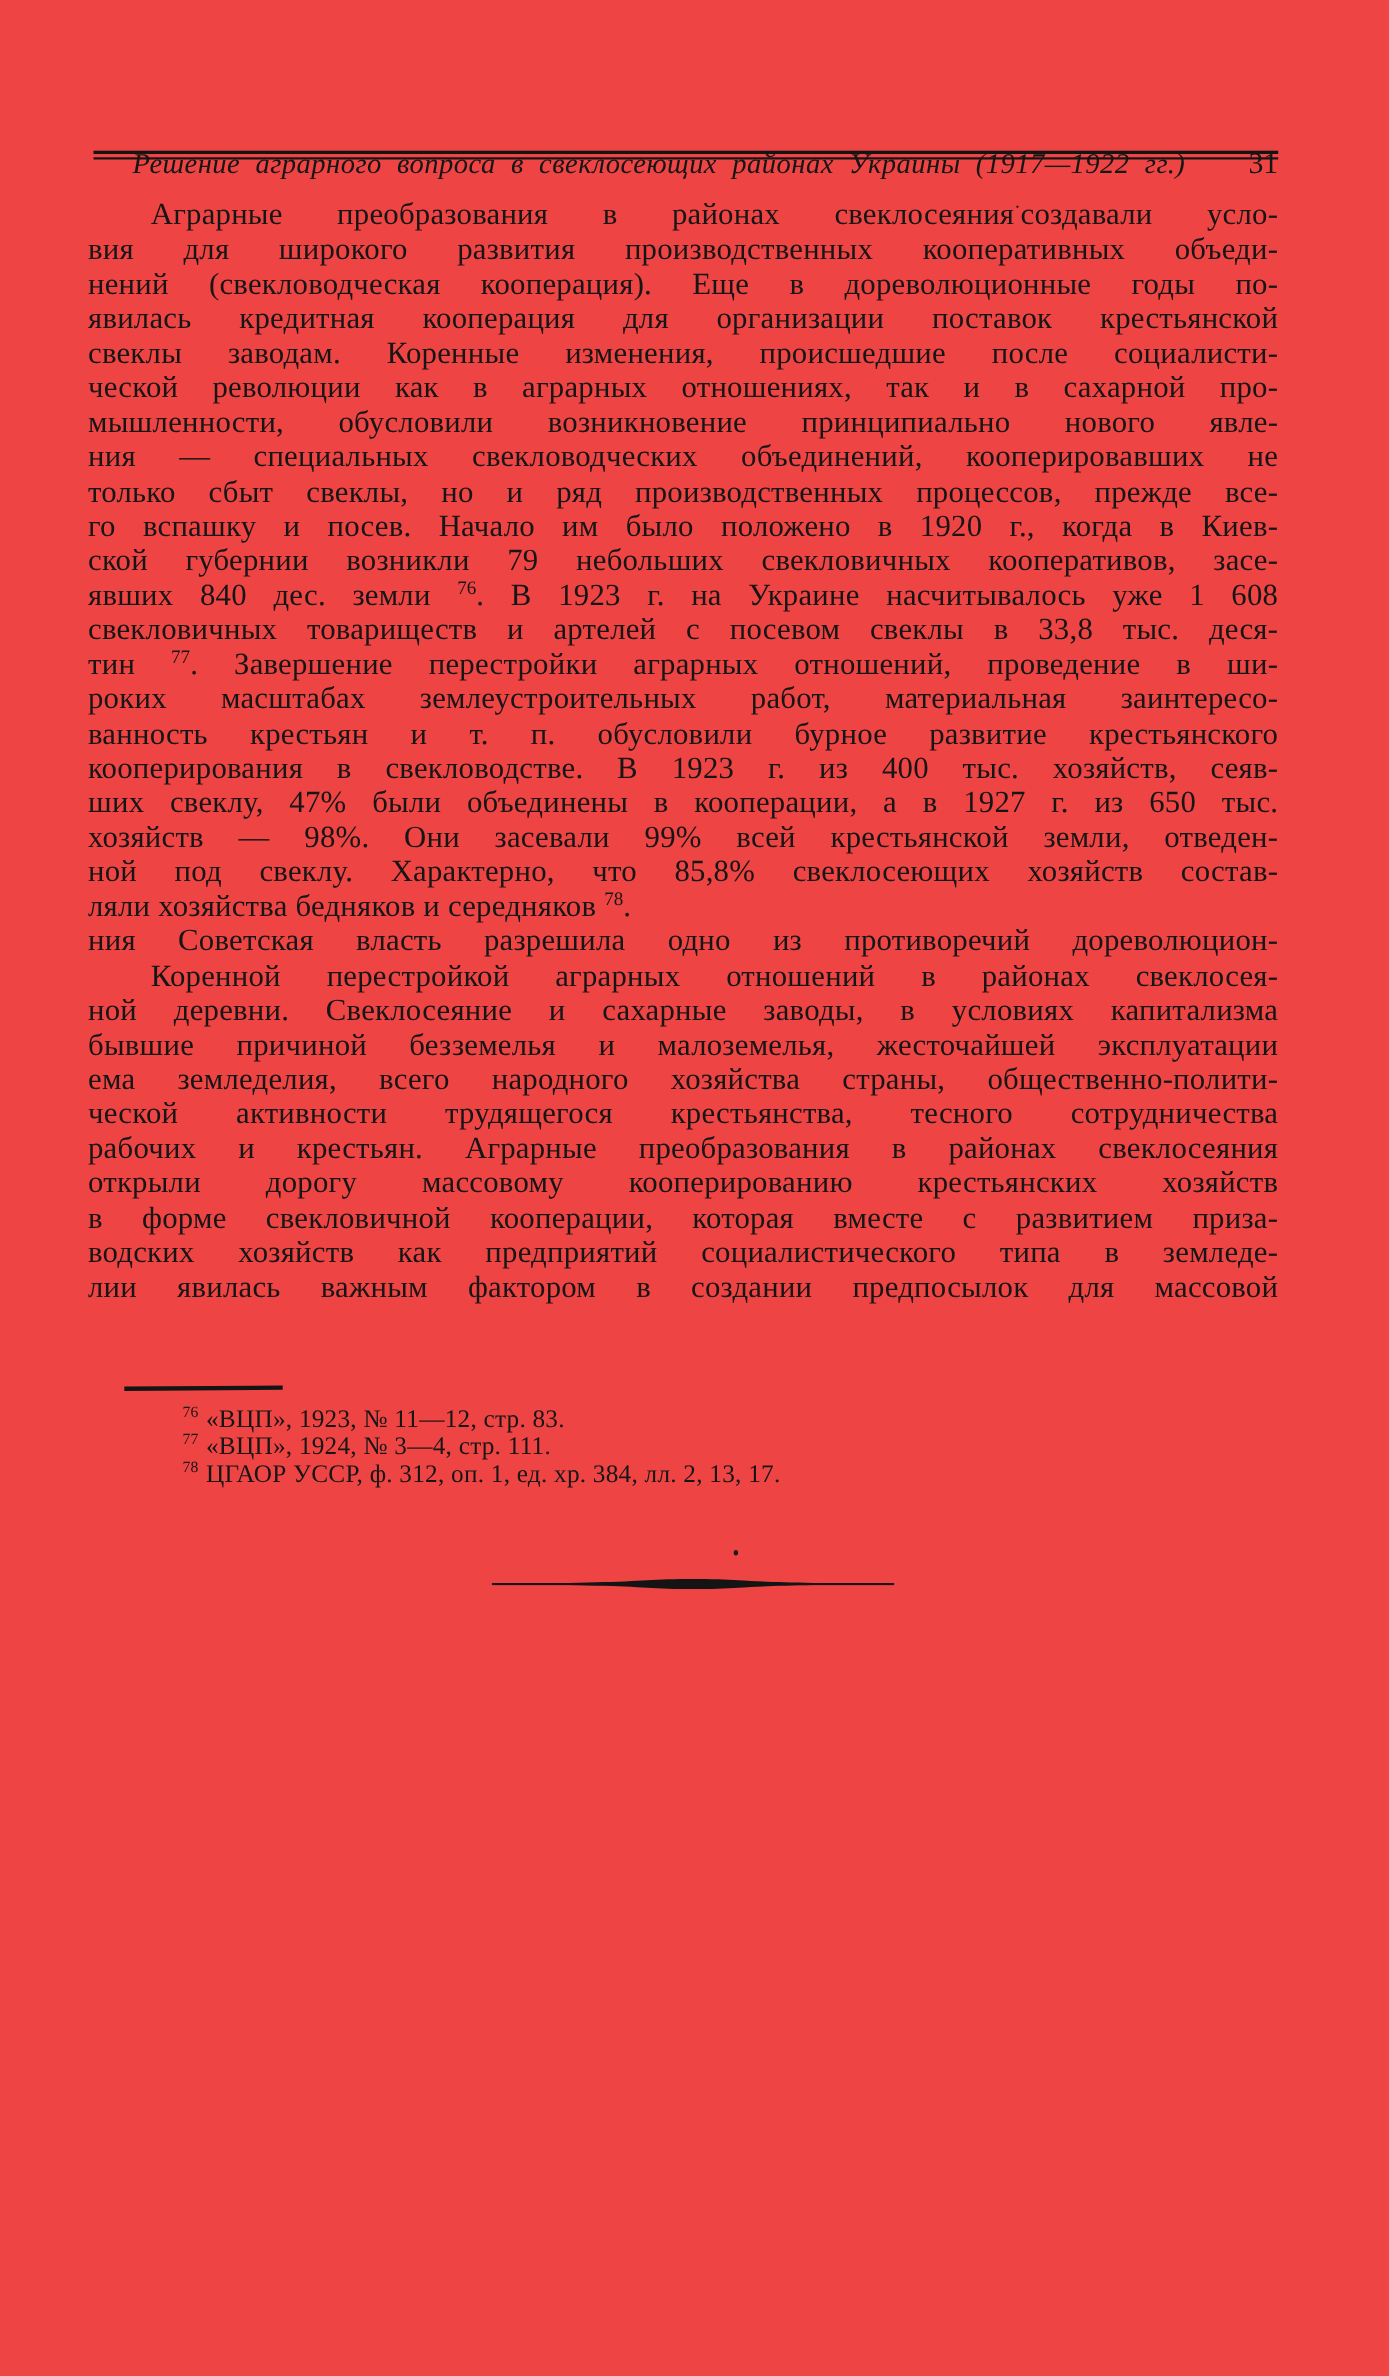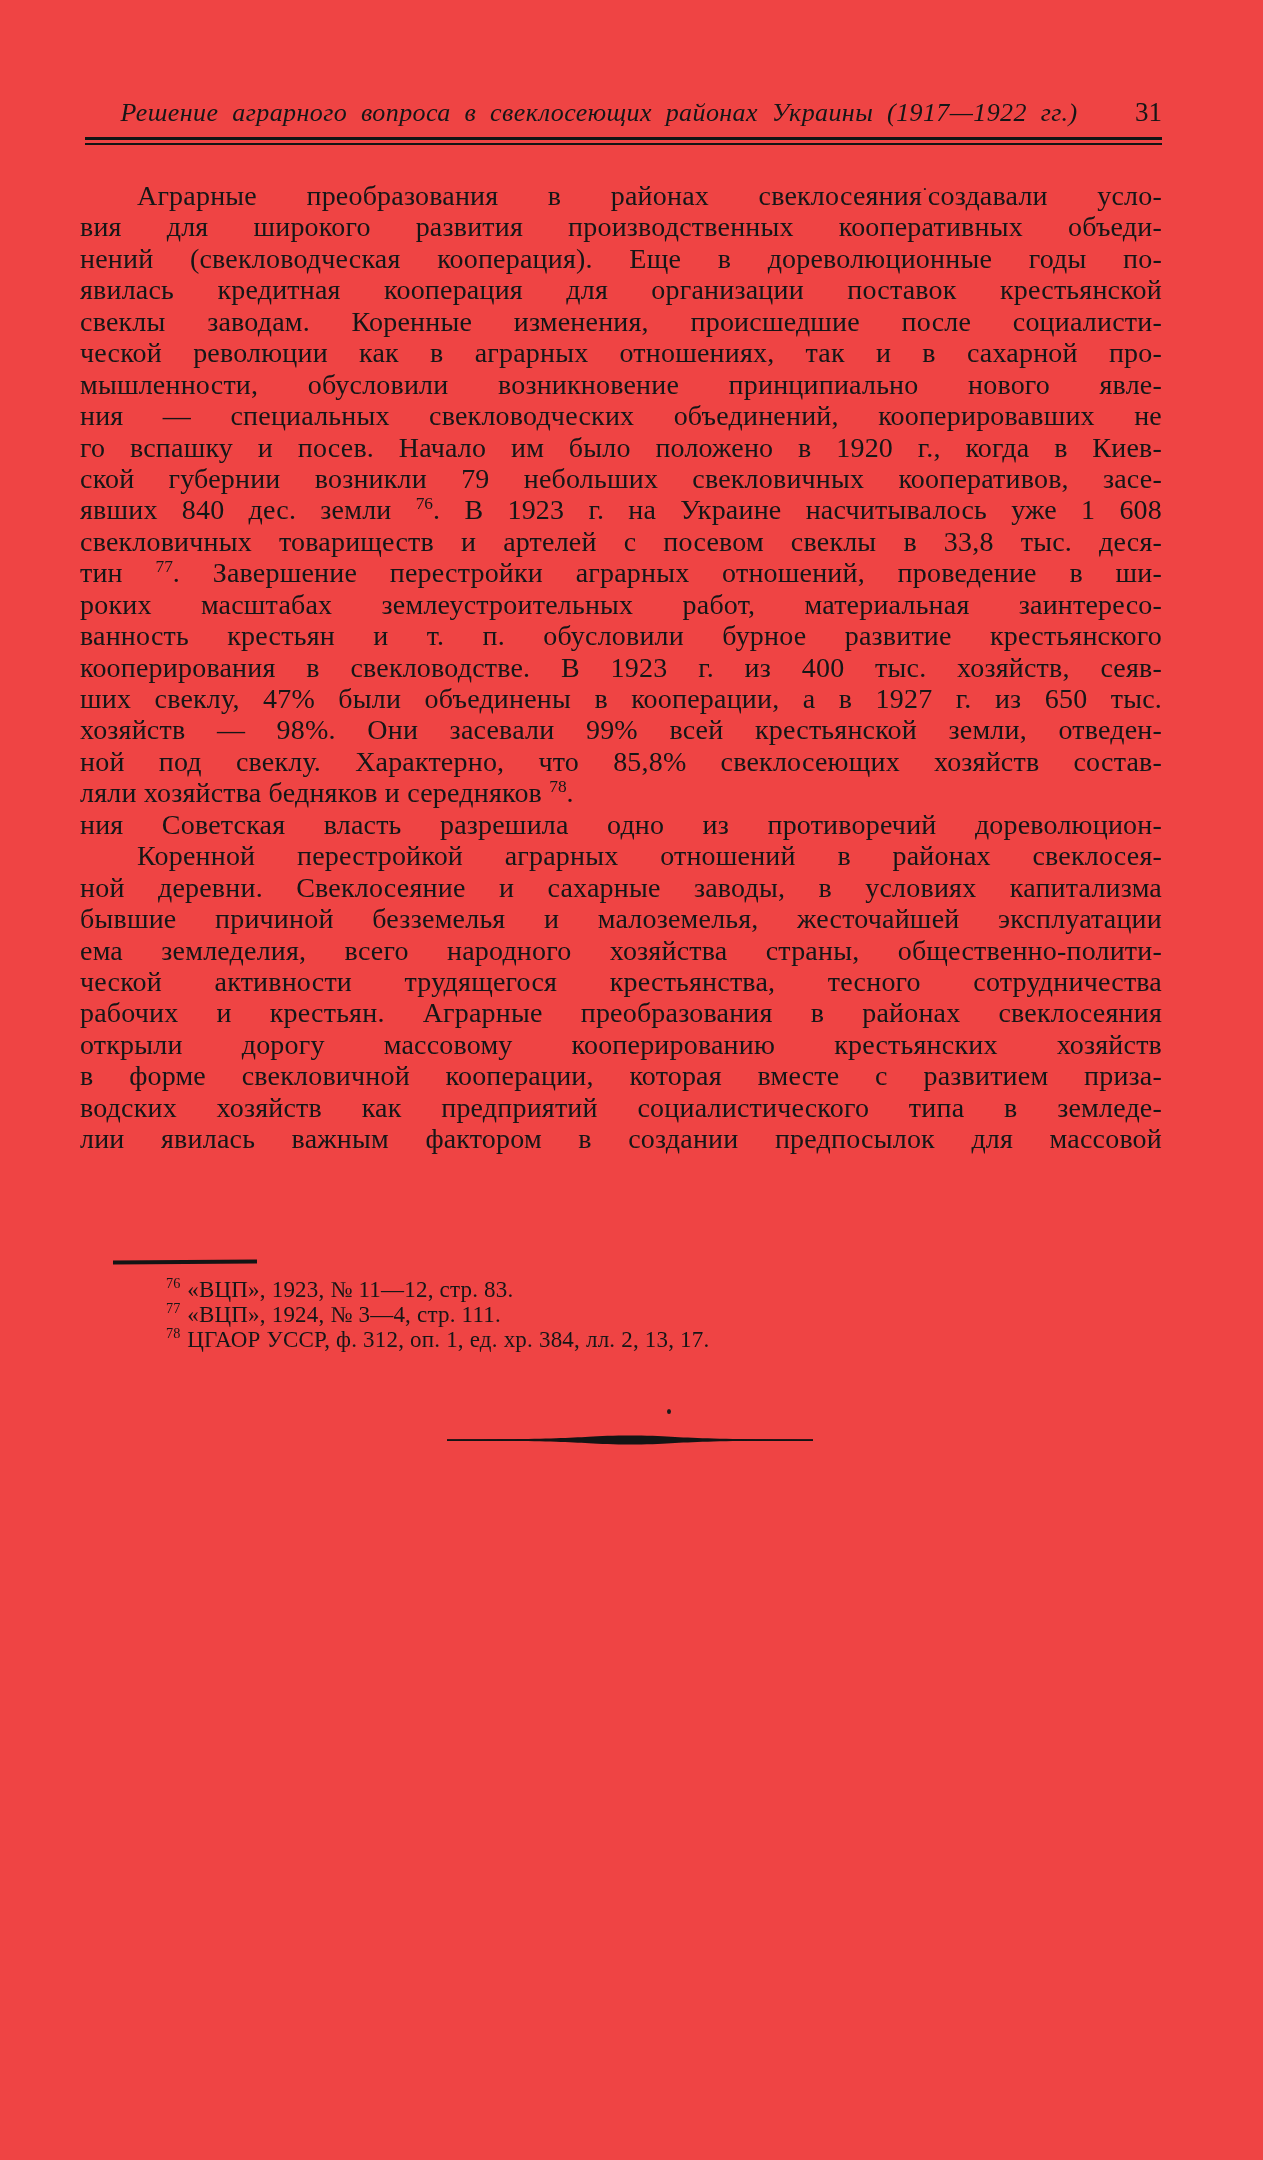--- a/index.html
+++ b/index.html
@@ -28,20 +28,21 @@
     flex: 1;
     text-align: center;
     font-style: italic;
     letter-spacing: 0.4px;
     word-spacing: 7px;
   }
   .head-page {
     font-style: normal;
     font-size: 27px;
     margin-left: 22px;
+    margin-top: 36px;
   }
   .head-rule {
     position: absolute;
     left: 85px;
     top: 137px;
     width: 1077px;
     height: 3px;
     border-top: 3px solid #141414;
     border-bottom: 2px solid #141414;
   }
@@ -128,20 +129,21 @@
 
   <div class="body-text">
       <div class="line indent">Аграрные преобразования в районах свеклосеяния<sup>·</sup>создавали усло-</div>
       <div class="line">вия для широкого развития производственных кооперативных объеди-</div>
       <div class="line">нений (свекловодческая кооперация). Еще в дореволюционные годы по-</div>
       <div class="line">явилась кредитная кооперация для организации поставок крестьянской</div>
       <div class="line">свеклы заводам. Коренные изменения, происшедшие после социалисти-</div>
       <div class="line">ческой революции как в аграрных отношениях, так и в сахарной про-</div>
       <div class="line">мышленности, обусловили возникновение принципиально нового явле-</div>
       <div class="line">ния — специальных свекловодческих объединений, кооперировавших не</div>
+      <div class="line">только сбыт свеклы, но и ряд производственных процессов, прежде все-</div>
       <div class="line">го вспашку и посев. Начало им было положено в 1920 г., когда в Киев-</div>
       <div class="line">ской губернии возникли 79 небольших свекловичных кооперативов, засе-</div>
       <div class="line">явших 840 дес. земли <sup>76</sup>. В 1923 г. на Украине насчитывалось уже 1&nbsp;608</div>
       <div class="line">свекловичных товариществ и артелей с посевом свеклы в 33,8 тыс. деся-</div>
       <div class="line">тин <sup>77</sup>. Завершение перестройки аграрных отношений, проведение в ши-</div>
       <div class="line">роких масштабах землеустроительных работ, материальная заинтересо-</div>
       <div class="line">ванность крестьян и т. п. обусловили бурное развитие крестьянского</div>
       <div class="line">кооперирования в свекловодстве. В 1923 г. из 400 тыс. хозяйств, сеяв-</div>
       <div class="line">ших свеклу, 47% были объединены в кооперации, а в 1927 г. из 650 тыс.</div>
       <div class="line">хозяйств — 98%. Они засевали 99% всей крестьянской земли, отведен-</div>

